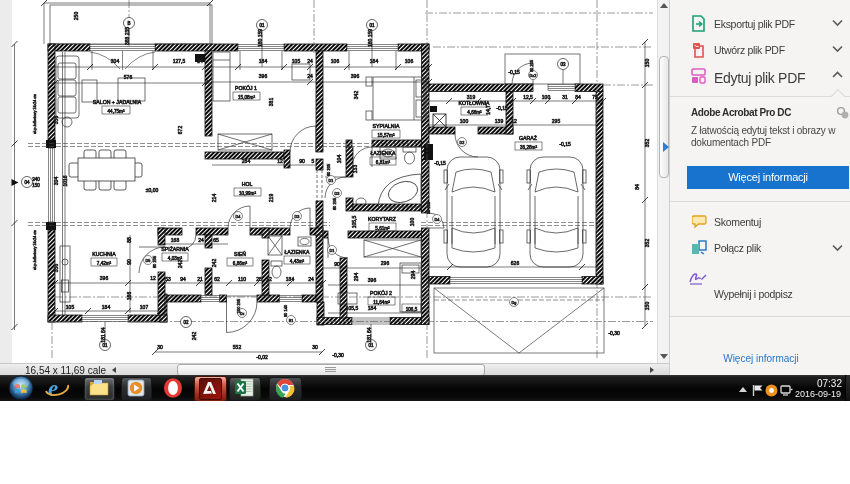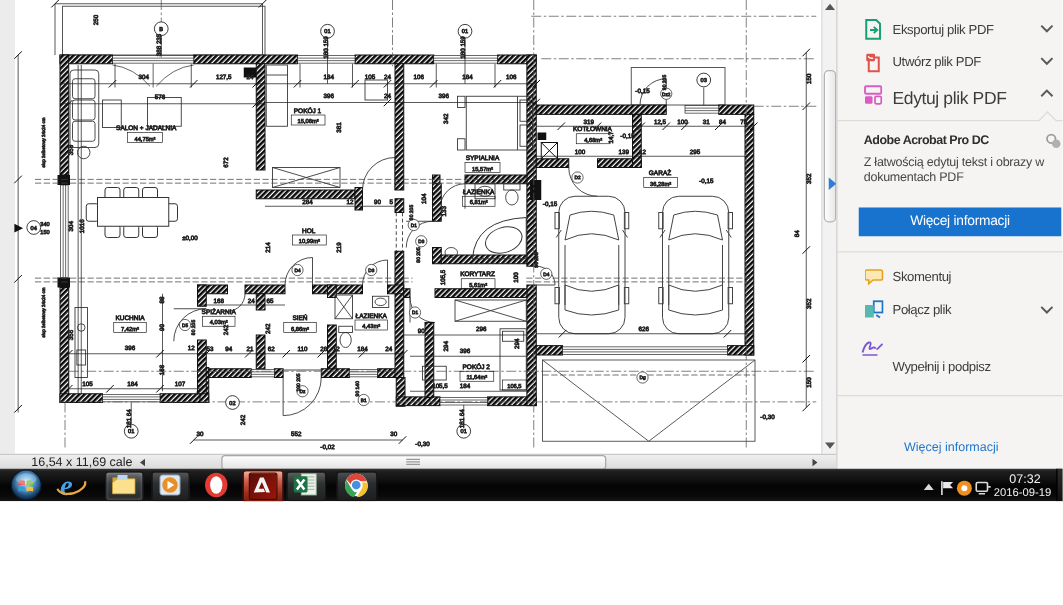--- a/index.html
+++ b/index.html
@@ -883,21 +883,21 @@
       <circle cx="6.5" cy="6.5" r="6" fill="#ef8f1e"></circle>
       <circle cx="6.5" cy="6.5" r="2.4" fill="#fff"></circle>
     </svg>
 
     <svg class="abs" style="left:780px;top:9px;" width="13" height="13" viewBox="0 0 13 13">
       <rect x="1" y="2" width="9" height="7" rx="1" fill="none" stroke="#dcdcdc" stroke-width="1.3"></rect>
       <path d="M3 11 h5" stroke="#dcdcdc" stroke-width="1.2"></path>
       <path d="M10.5 5.5 h2" stroke="#dcdcdc" stroke-width="1.4"></path>
     </svg>
 
-    <div class="abs" style="left:798px;top:3px;width:44px;font-size:10px;color:#f2f2f2;text-align:center;">07:32</div>
+    <div class="abs" style="left:798px;top:3px;width:44px;font-size:10px;color:#f2f2f2;text-align:right;">07:32</div>
 
     <div class="abs" style="left:795px;top:14px;width:50px;font-size:9px;color:#f2f2f2;">2016-09-19</div>
 
     <div class="abs" style="left:845px;top:0;width:5px;height:26px;background:linear-gradient(180deg,#2e2e2e,#101010);border-left:1px solid #000;"></div>
   </div>
 
   <div class="abs" style="left:0;top:401px;width:850px;height:83px;background:#ffffff;"></div>
 
 </div>
 

